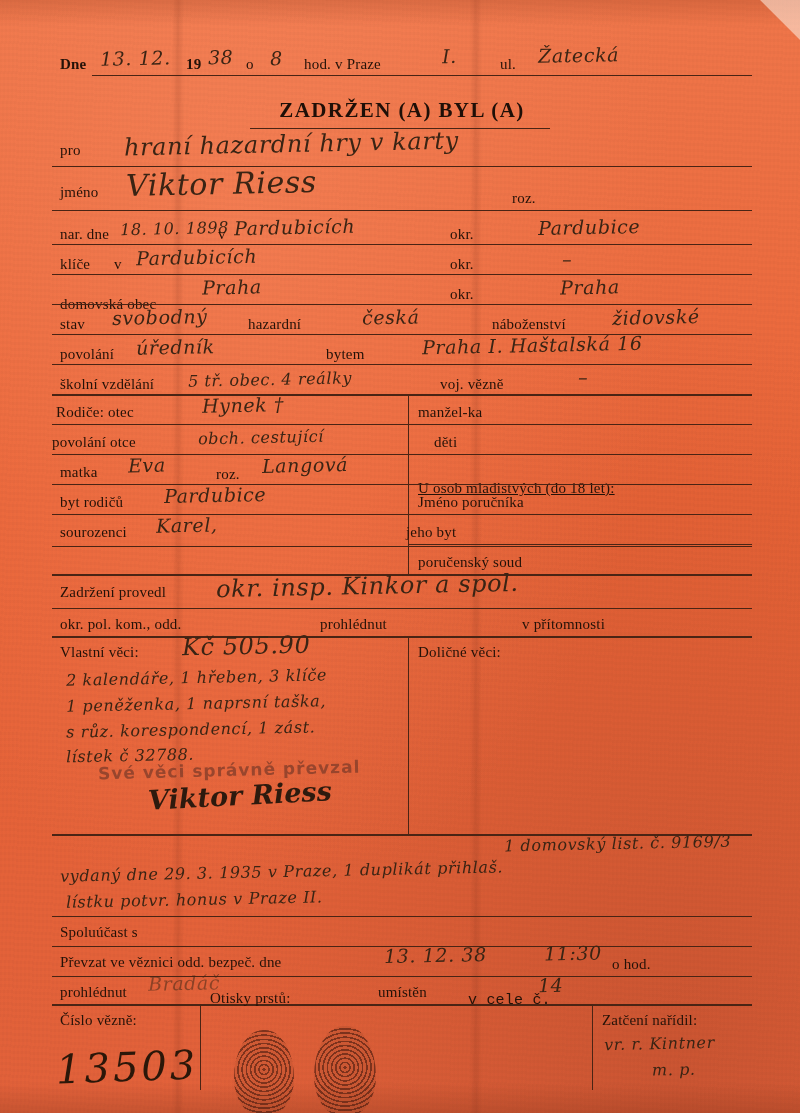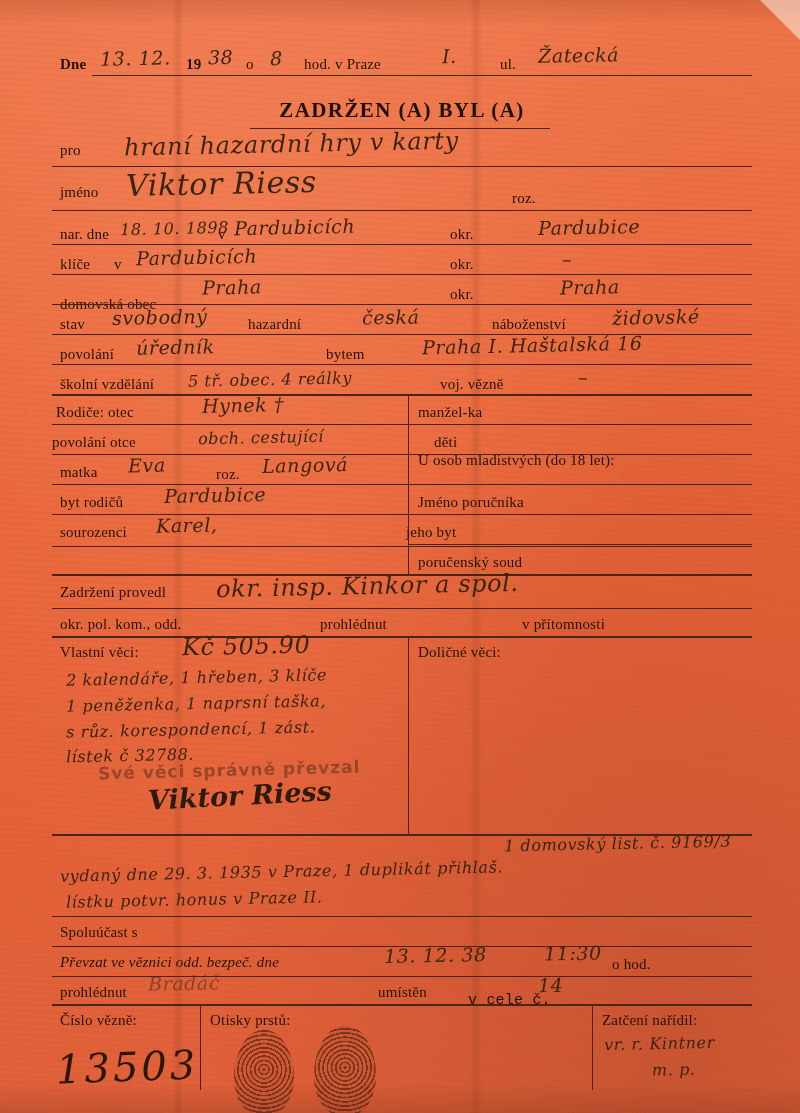--- a/index.html
+++ b/index.html
@@ -207,21 +207,21 @@
   <div class="line" style="left:0px;top:470px;width:356px;"></div>
 
   <div class="row p" style="left:8px;top:480px;">sourozenci</div>
   <div class="row h" style="left:104px;top:470px;">Karel,</div>
   <div class="line" style="left:0px;top:502px;width:700px;"></div>
 
   <div class="row p" style="left:366px;top:360px;">manžel-ka</div>
   <div class="line" style="left:356px;top:380px;width:344px;"></div>
   <div class="row p" style="left:366px;top:390px;margin-left:16px;">děti</div>
   <div class="line" style="left:356px;top:410px;width:344px;"></div>
-  <div class="row p" style="left:366px;top:408px;">U osob mladistvých (do 18 let):</div>
+  <div class="row p" style="left:366px;top:436px;text-decoration:underline;">U osob mladistvých (do 18 let):</div>
   <div class="line" style="left:356px;top:440px;width:344px;"></div>
   <div class="row p" style="left:366px;top:450px;">Jméno poručníka</div>
   <div class="line" style="left:356px;top:470px;width:344px;"></div>
   <div class="row p" style="left:354px;top:480px;">jeho byt</div>
   <div class="line" style="left:356px;top:500px;width:344px;"></div>
   <div class="row p" style="left:366px;top:510px;">poručenský soud</div>
   <div class="line" style="left:356px;top:530px;width:344px;border-bottom-width:2px;"></div>
   <div class="line" style="left:0px;top:530px;width:356px;border-bottom-width:2px;"></div>
 
   <div class="row p" style="left:8px;top:540px;">Zadržení provedl</div>
@@ -246,40 +246,40 @@
   <div class="line" style="left:0px;top:790px;width:700px;border-bottom-width:2px;"></div>
 
   <div class="row h sm" style="left:452px;top:790px;">1 domovský list. č. 9169/3</div>
   <div class="row h sm" style="left:8px;top:818px;">vydaný dne 29. 3. 1935 v Praze, 1 duplikát přihlaš.</div>
   <div class="row h sm" style="left:14px;top:846px;">lístku potvr. honus v Praze II.</div>
   <div class="line" style="left:0px;top:872px;width:700px;"></div>
 
   <div class="row p" style="left:8px;top:880px;">Spoluúčast s</div>
   <div class="line" style="left:0px;top:902px;width:700px;"></div>
 
-  <div class="row p" style="left:8px;top:910px;font-style:italic;">Převzat ve věznici odd. bezpeč. dne</div>
+  <div class="row p" style="left:8px;top:910px;">Převzat ve věznici odd. bezpeč. dne</div>
   <div class="row h" style="left:332px;top:900px;">13. 12. 38</div>
   <div class="row h" style="left:492px;top:898px;">11:30</div>
   <div class="row p" style="left:560px;top:912px;">o hod.</div>
   <div class="line" style="left:0px;top:932px;width:700px;"></div>
 
   <div class="row p" style="left:8px;top:940px;">prohlédnut</div>
   <div class="row h" style="left:96px;top:928px;opacity:.5;">Bradáč</div>
   <div class="row p" style="left:326px;top:940px;">umístěn</div>
   <div class="row p" style="left:416px;top:948px;font-family:Liberation Mono, monospace;">v cele č.</div>
   <div class="row h" style="left:486px;top:930px;">14</div>
   <div class="line" style="left:0px;top:960px;width:700px;border-bottom-width:2px;"></div>
 
   <div class="vline" style="left:148px;top:960px;height:86px;"></div>
   <div class="vline" style="left:540px;top:960px;height:86px;"></div>
 
   <div class="row p" style="left:8px;top:968px;">Číslo vězně:</div>
   <div class="row" style="left:4px;top:1000px;"><span class="numbig">13503</span></div>
 
-  <div class="row p" style="left:158px;top:968px;">Otisky prstů:</div>
+  <div class="row p" style="left:158px;top:946px;">Otisky prstů:</div>
   <div class="thumb" style="left:182px;top:986px;width:60px;height:86px;"></div>
   <div class="thumb" style="left:262px;top:982px;width:62px;height:90px;"></div>
 
   <div class="row p" style="left:550px;top:968px;">Zatčení nařídil:</div>
   <div class="row h sm" style="left:552px;top:990px;">vr. r. Kintner</div>
   <div class="row h sm" style="left:600px;top:1016px;">m. p.</div>
 
 </div>
 
 </body></html>

